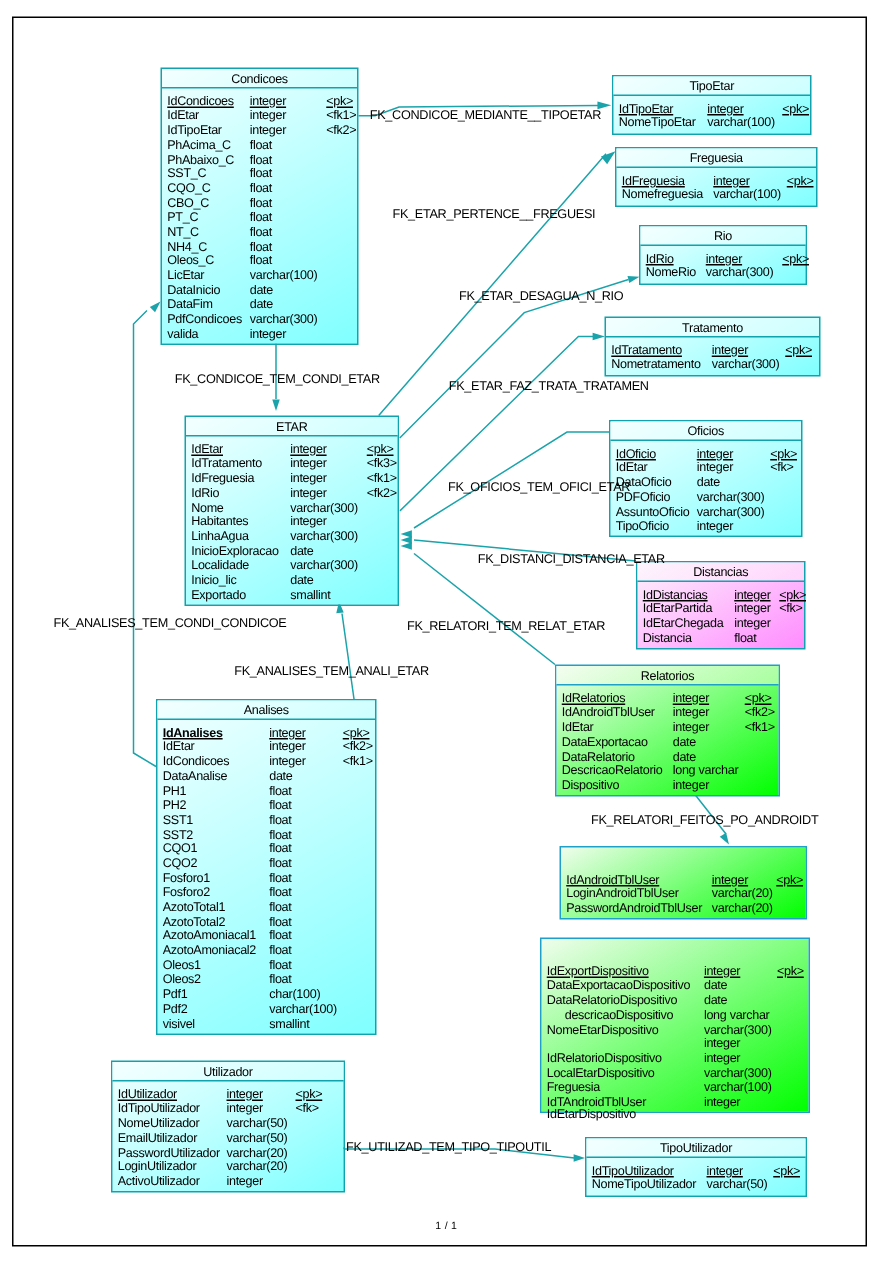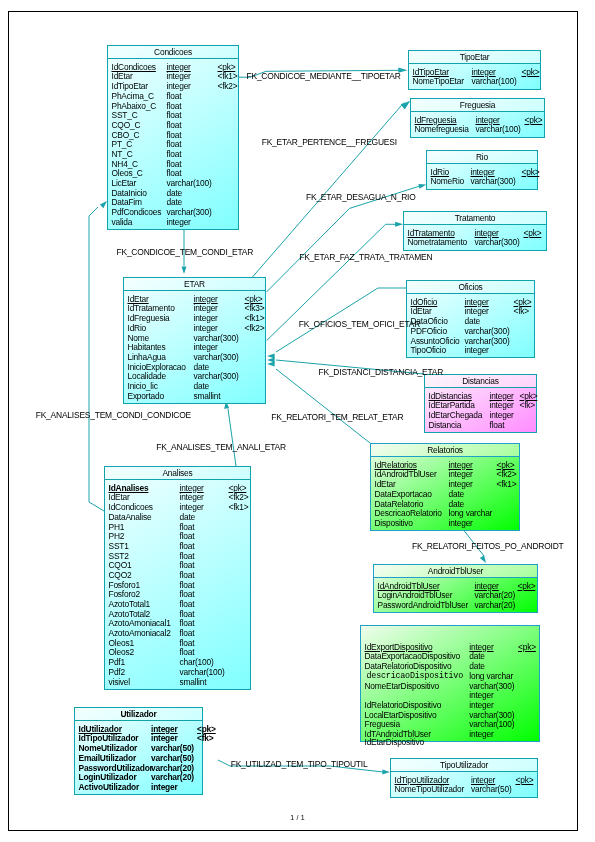--- a/index.html
+++ b/index.html
@@ -340,21 +340,20 @@
             <span class="cell" style="left: 0px;">DescricaoRelatorio</span>
             <span class="cell" style="left: 74px;">long varchar</span>
           </div>
           <div class="row">
             <span class="cell" style="left: 0px;">Dispositivo</span>
             <span class="cell" style="left: 74px;">integer</span>
           </div>
         </div>
       </div>
       <div class="tbl t-green" style="left: 373px; top: 564px; width: 165px; height: 49.2px;">
-        <div class="hd">AndroidTblUser</div>
         <div class="bd">
           <div class="row pk">
             <span class="cell" style="left: 0px;">IdAndroidTblUser</span>
             <span class="cell" style="left: 97px;">integer</span>
             <span class="cell" style="left: 140px;">&lt;pk&gt;</span>
           </div>
           <div class="row">
             <span class="cell" style="left: 0px;">LoginAndroidTblUser</span>
             <span class="cell" style="left: 97px;">varchar(20)</span>
           </div>
@@ -373,21 +372,21 @@
           </div>
           <div class="row">
             <span class="cell" style="left: 0px;">DataExportacaoDispositivo</span>
             <span class="cell" style="left: 104.8px;">date</span>
           </div>
           <div class="row">
             <span class="cell" style="left: 0px;">DataRelatorioDispositivo</span>
             <span class="cell" style="left: 104.8px;">date</span>
           </div>
           <div class="row">
-            <span class="cell" style="left: 2px; font-family: Liberation Mono, monospace;">descricaoDispositivo</span>
+            <span class="cell" style="left: 12px;">descricaoDispositivo</span>
             <span class="cell" style="left: 104.8px;">long varchar</span>
           </div>
           <div class="row">
             <span class="cell" style="left: 0px;">NomeEtarDispositivo</span>
             <span class="cell" style="left: 104.8px;">varchar(300)</span>
           </div>
           <div class="row">
             <span class="cell" style="left: 0px; margin-top: 47px;">IdEtarDispositivo</span>
             <span class="cell" style="left: 104.8px;">integer</span>
           </div>
@@ -494,21 +493,21 @@
           <div class="row">
             <span class="cell" style="left: 0px;">Pdf2</span>
             <span class="cell" style="left: 71px;">varchar(100)</span>
           </div>
           <div class="row">
             <span class="cell" style="left: 0px;">visivel</span>
             <span class="cell" style="left: 71px;">smallint</span>
           </div>
         </div>
       </div>
-      <div class="tbl t-cyan" style="left: 74px; top: 707px; width: 129px; height: 88px; font-weight: bold;">
+      <div class="tbl t-cyan" style="left: 74px; top: 707px; width: 156px; height: 88px;">
         <div class="hd">Utilizador</div>
         <div class="bd">
           <div class="row pk">
             <span class="cell" style="left: 0px;">IdUtilizador</span>
             <span class="cell" style="left: 72.5px;">integer</span>
             <span class="cell" style="left: 118.5px;">&lt;pk&gt;</span>
           </div>
           <div class="row">
             <span class="cell" style="left: 0px;">IdTipoUtilizador</span>
             <span class="cell" style="left: 72.5px;">integer</span>
@@ -555,17 +554,17 @@
       <div class="lbl" style="left: 246.5px; top: 72.4px;">FK_CONDICOE_MEDIANTE__TIPOETAR</div>
       <div class="lbl" style="left: 261.7px; top: 138.2px;">FK_ETAR_PERTENCE__FREGUESI</div>
       <div class="lbl" style="left: 306px; top: 192.6px;">FK_ETAR_DESAGUA_N_RIO</div>
       <div class="lbl" style="left: 299.2px; top: 253.4px;">FK_ETAR_FAZ_TRATA_TRATAMEN</div>
       <div class="lbl" style="left: 116.5px; top: 248.4px;">FK_CONDICOE_TEM_CONDI_ETAR</div>
       <div class="lbl" style="left: 279.7px; top: 320.4px; padding-left: 19px;">FK_OFICIOS_TEM_OFICI_ETAR</div>
       <div class="lbl" style="left: 318.5px; top: 367.9px;">FK_DISTANCI_DISTANCIA_ETAR</div>
       <div class="lbl" style="left: 271.3px; top: 412.6px;">FK_RELATORI_TEM_RELAT_ETAR</div>
       <div class="lbl" style="left: 35.7px; top: 411.4px;">FK_ANALISES_TEM_CONDI_CONDICOE</div>
       <div class="lbl" style="left: 156.2px; top: 443.4px;">FK_ANALISES_TEM_ANALI_ETAR</div>
-      <div class="lbl" style="left: 412px; top: 542.4px;">FK_RELATORI_FEITOS_PO_ANDROIDT</div>
+      <div class="lbl" style="left: 394px; top: 542.4px;">FK_RELATORI_FEITOS_PO_ANDROIDT</div>
       <div class="lbl" style="left: 230.7px; top: 760.4px;">FK_UTILIZAD_TEM_TIPO_TIPOUTIL</div>
     </div>
   <div id="pageno">1 / 1</div>
 </div>
 
 </body></html>

